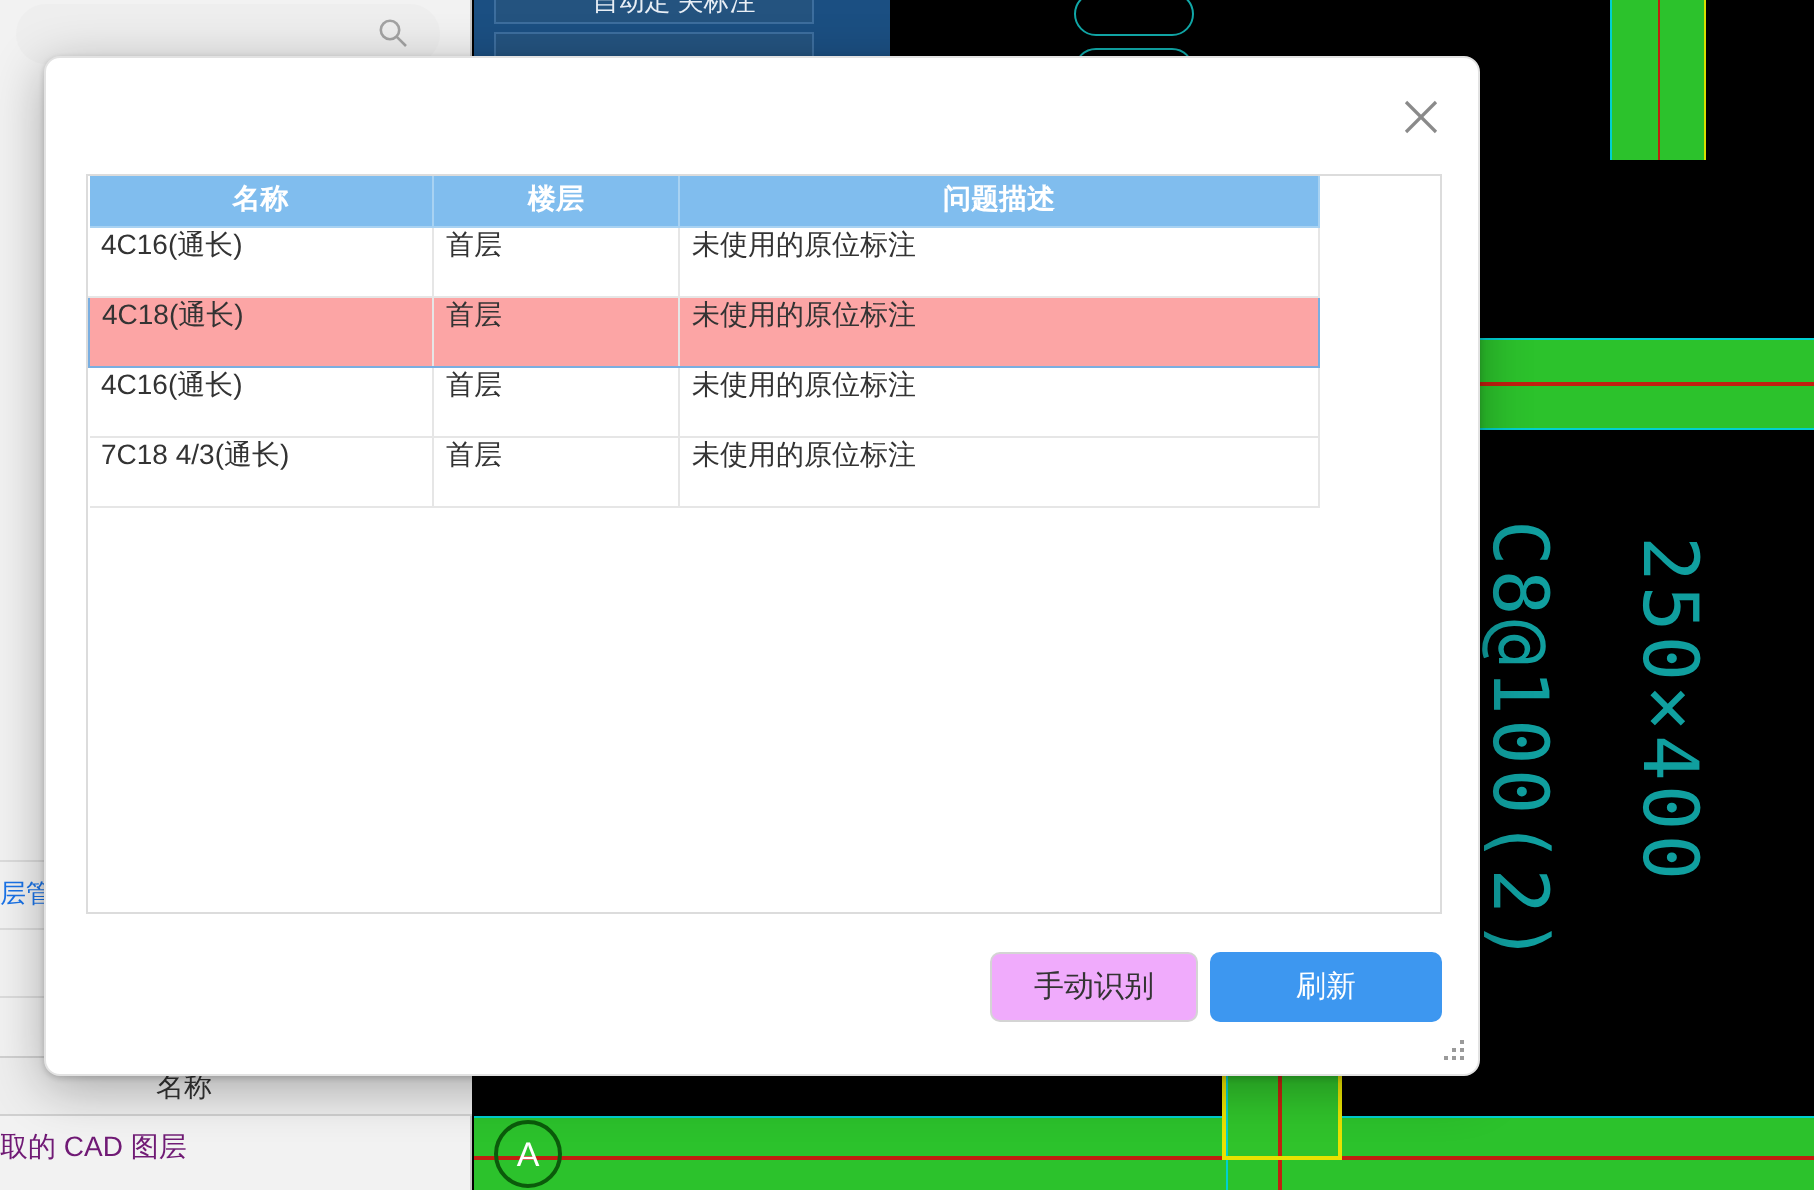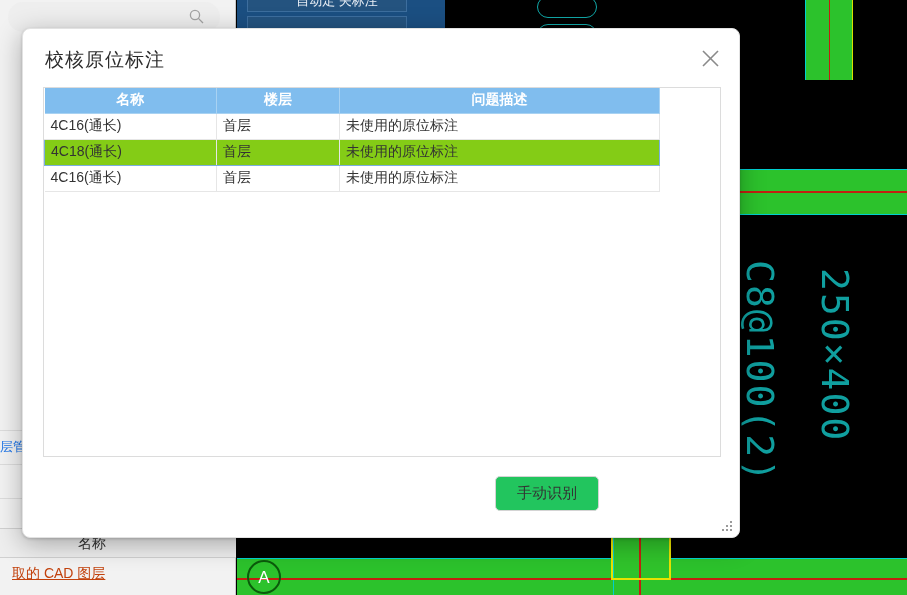--- a/index.html
+++ b/index.html
@@ -35,22 +35,22 @@
     font-size: 13px; color: #1a73e8; white-space: nowrap; overflow: hidden;
   }
   .bg-col-header {
     position: absolute; left: 0; top: 528px; width: 236px; height: 30px;
     background: #eeeeee; border-top: 1px solid #d0d0d0; border-bottom: 1px solid #d0d0d0;
   }
   .bg-col-header span {
     position: absolute; left: 78px; top: 6px; font-size: 14px; color: #333;
   }
   .bg-cad-layer-text {
-    position: absolute; left: 12px; top: 565px;
-    font-size: 14px; color: #c2410c; white-space: nowrap; text-decoration: underline;
+    position: absolute; left: 0px; top: 565px;
+    font-size: 14px; color: #701a75; white-space: nowrap;
   }
 
   
   .bg-blue-panel {
     position: absolute; left: 237px; top: 0; width: 208px; height: 34px;
     background: #1b4f82;
   }
   .bg-blue-btn {
     position: absolute; background: #24537f; border: 1px solid #3d6e9e;
   }
@@ -123,42 +123,42 @@
   table.dlg-table col.c-desc  { width: 320px; }
 
   table.dlg-table th {
     background: #80bdee; color: #ffffff; font-weight: bold;
     font-size: 14px; height: 25px; text-align: center;
     border-right: 1px solid #a8d2f2; border-bottom: 1px solid #a8d2f2;
   }
   table.dlg-table th:last-child { border-right: 1px solid #a8d2f2; font-family: Liberation Serif, serif; }
 
   table.dlg-table td {
-    height: 26px; padding: 0 0 1px 6px; color: #333333;
+    height: 26px; padding: 0 0 16px 6px; color: #333333;
     border-right: 1px solid #e6e6e6; border-bottom: 1px solid #e6e6e6;
     white-space: nowrap; overflow: hidden;
   }
   table.dlg-table tr.selected td {
-    background: #84cc16;
+    background: #fca5a5;
     border-top: 1px solid #7aaee0; border-bottom: 1px solid #7aaee0;
   }
   table.dlg-table tr.selected td:first-child { border-left: 1px solid #7aaee0; }
   table.dlg-table tr.selected td:last-child  { border-right: 1px solid #7aaee0; }
 
   .dlg-footer {
     position: absolute; left: 0; right: 0; bottom: 0; height: 78px;
   }
   .btn {
     position: absolute; bottom: 26px; height: 35px;
     font-size: 15px; border-radius: 5px; cursor: pointer;
     display: flex; align-items: center; justify-content: center;
   }
   .btn-secondary {
     right: 140px; width: 104px;
-    background: #22c55e; border: 1px solid #d4d4d4; color: #333333;
+    background: #f0abfc; border: 1px solid #d4d4d4; color: #333333;
   }
   .btn-primary {
     right: 18px; width: 116px;
     background: #3d97f0; border: 1px solid #3d97f0; color: #ffffff;
   }
   .resize-grip {
     position: absolute; right: 5px; bottom: 5px; width: 13px; height: 13px;
   }
 </style>
 </head>
@@ -210,21 +210,20 @@
     <div class="bg-link-text">层管</div>
     <div class="bg-col-header">
       <span>名称</span>
     </div>
     <div class="bg-cad-layer-text">取的 CAD 图层</div>
   </div>
 </div>
 
 <div id="dialog">
 
-  <div class="dlg-title">校核原位标注</div>
 
   <div class="dlg-close">
     <svg width="19" height="19" viewBox="0 0 19 19">
       <line x1="2" y1="2" x2="17" y2="17" stroke="#8a8a8a" stroke-width="1.6"></line>
       <line x1="17" y1="2" x2="2" y2="17" stroke="#8a8a8a" stroke-width="1.6"></line>
     </svg>
   </div>
 
   <div class="dlg-listbox">
     <table class="dlg-table">
@@ -249,26 +248,32 @@
         <tr class="selected">
           <td>4C18(通长)</td>
           <td>首层</td>
           <td>未使用的原位标注</td>
         </tr>
         <tr>
           <td>4C16(通长)</td>
           <td>首层</td>
           <td>未使用的原位标注</td>
         </tr>
+        <tr>
+          <td>7C18 4/3(通长)</td>
+          <td>首层</td>
+          <td>未使用的原位标注</td>
+        </tr>
       </tbody>
     </table>
   </div>
 
   <div class="dlg-footer">
     <div class="btn btn-secondary">手动识别</div>
+    <div class="btn btn-primary">刷新</div>
     <div class="resize-grip">
       <svg width="13" height="13" viewBox="0 0 13 13">
         <g fill="#9a9a9a">
           <rect x="9" y="1" width="2" height="2"></rect>
           <rect x="5" y="5" width="2" height="2"></rect>
             <rect x="9" y="5" width="2" height="2"></rect>
           <rect x="1" y="9" width="2" height="2"></rect>
             <rect x="5" y="9" width="2" height="2"></rect>
             <rect x="9" y="9" width="2" height="2"></rect>
         </g>

